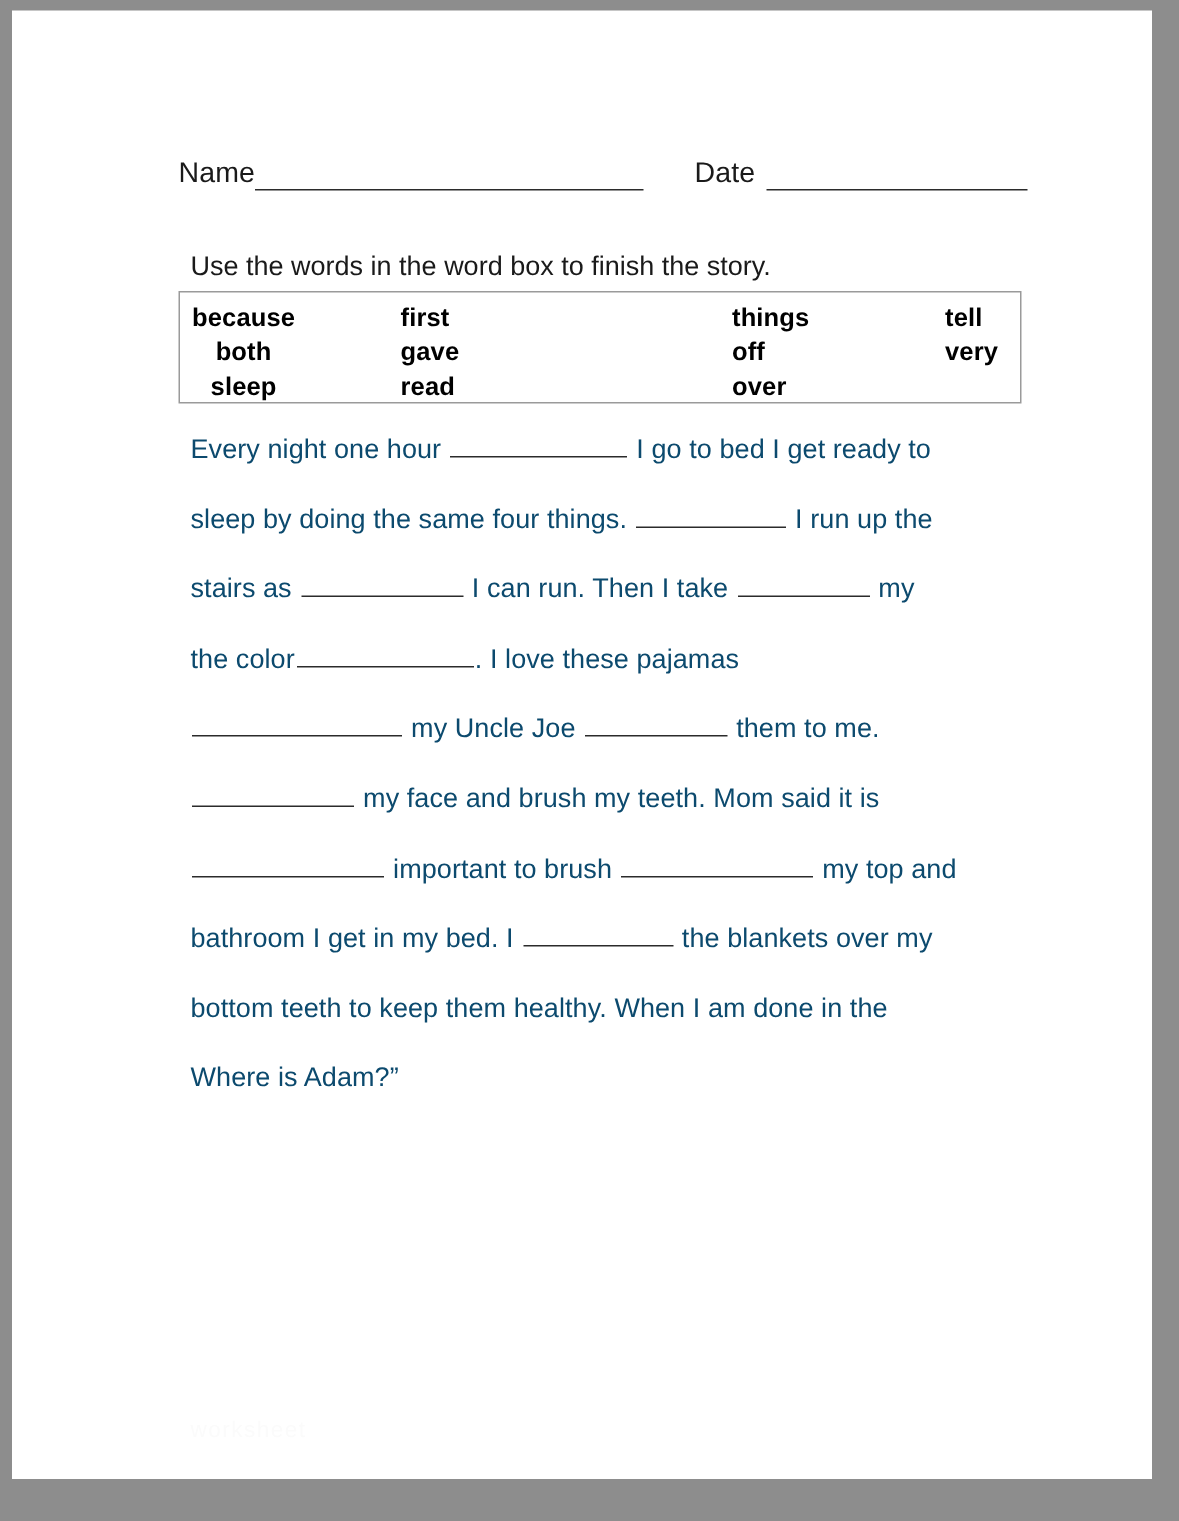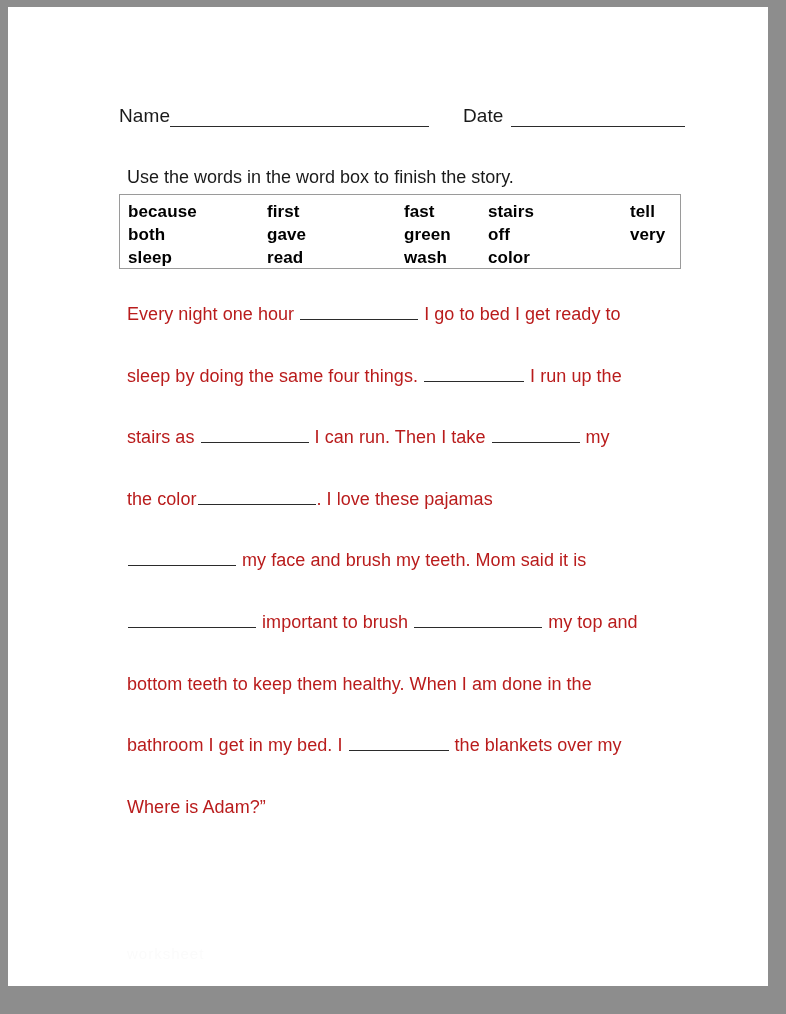--- a/index.html
+++ b/index.html
@@ -92,21 +92,21 @@
   }
   .word-grid {
     position: relative;
     width: 100%;
     height: 100%;
   }
   .word-col {
     position: absolute;
     top: 5px;
   }
-  .word-col-0 { left: 8px; }
+  .word-col-0 { left: 8px; text-align: center; }
   .word-col-1 { left: 147px; }
   .word-col-2 { left: 284px; }
   .word-col-3 { left: 368px; }
   .word-col-4 { left: 510px; }
   .word-item {
     font-size: 17px;
     font-weight: bold;
     color: #000000;
     line-height: 23px;
     letter-spacing: 0.1px;
@@ -116,25 +116,24 @@
   
   .story {
     position: absolute;
     left: 8px;
     top: 279px;
     width: 558px;
   }
   .story-line {
     height: 46.6px;
     font-size: 18px;
-    color: #b91c1c;
+    color: #0c4a6e;
     line-height: 26px;
     white-space: nowrap;
     letter-spacing: 0.05px;
-    margin-top: 15px;
   }
   .story-line .txt { vertical-align: baseline; }
   .blank {
     display: inline-block;
     border-bottom: 1.7px solid #2b2b2b;
     height: 16px;
     vertical-align: baseline;
     margin: 0 1px;
   }
   .b-88  { width: 88px; }
@@ -179,46 +178,42 @@
             <div class="word-col word-col-0">
               <div class="word-item">because</div>
               <div class="word-item">both</div>
               <div class="word-item">sleep</div>
             </div>
             <div class="word-col word-col-1">
               <div class="word-item">first</div>
               <div class="word-item">gave</div>
               <div class="word-item">read</div>
             </div>
-            <div class="word-col word-col-2">
-              <div class="word-item">fast</div>
-              <div class="word-item">green</div>
-              <div class="word-item">wash</div>
-            </div>
             <div class="word-col word-col-3">
-              <div class="word-item">stairs</div>
+              <div class="word-item">things</div>
               <div class="word-item">off</div>
-              <div class="word-item">color</div>
+              <div class="word-item">over</div>
             </div>
             <div class="word-col word-col-4">
               <div class="word-item">tell</div>
               <div class="word-item">very</div>
             </div>
           </div>
       </div>
 
       <div class="story">
           <div class="story-line"><span class="txt">Every night one hour </span><span class="blank b-118"></span><span class="txt"> I go to bed I get ready to</span></div>
           <div class="story-line"><span class="txt">sleep by doing the same four things.  </span><span class="blank b-100"></span><span class="txt"> I run up the</span></div>
           <div class="story-line"><span class="txt">stairs as </span><span class="blank b-108"></span><span class="txt"> I can run.   Then I take </span><span class="blank b-88"></span><span class="txt"> my</span></div>
           <div class="story-line"><span class="txt">the color</span><span class="blank b-118"></span><span class="txt">.  I love these pajamas</span></div>
+          <div class="story-line"><span class="blank b-140"></span><span class="txt"> my Uncle Joe </span><span class="blank b-95"></span><span class="txt"> them to me.</span></div>
           <div class="story-line"><span class="blank b-108"></span><span class="txt"> my face and brush my teeth.  Mom said it is</span></div>
           <div class="story-line"><span class="blank b-128"></span><span class="txt"> important to brush </span><span class="blank b-128"></span><span class="txt"> my top and</span></div>
+          <div class="story-line"><span class="txt">bathroom I get in my bed.  I </span><span class="blank b-100"></span><span class="txt"> the blankets over my</span></div>
           <div class="story-line"><span class="txt">bottom teeth to keep them healthy.  When I am done in the</span></div>
-          <div class="story-line"><span class="txt">bathroom I get in my bed.  I </span><span class="blank b-100"></span><span class="txt"> the blankets over my</span></div>
           <div class="story-line"><span class="txt">Where is Adam?”</span></div>
         </div>
 
       <div class="watermark">worksheet</div>
 
     </div>
   </div>
 </div>
 
 </body></html>

